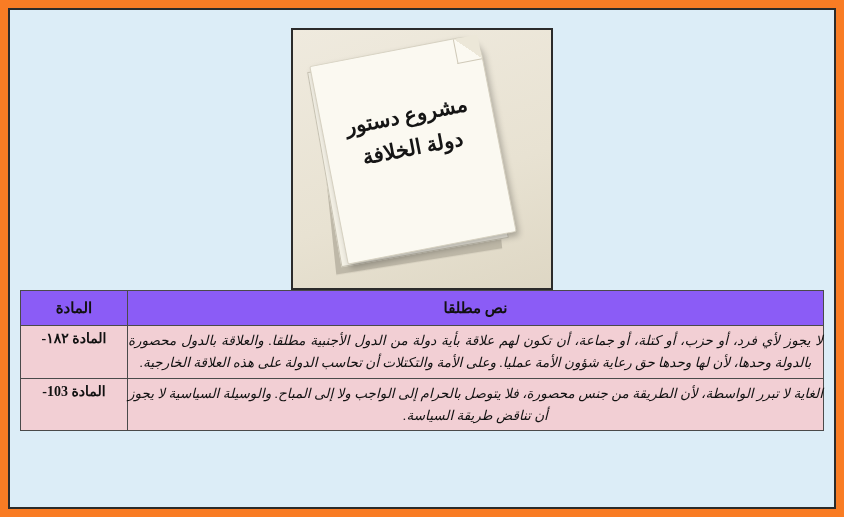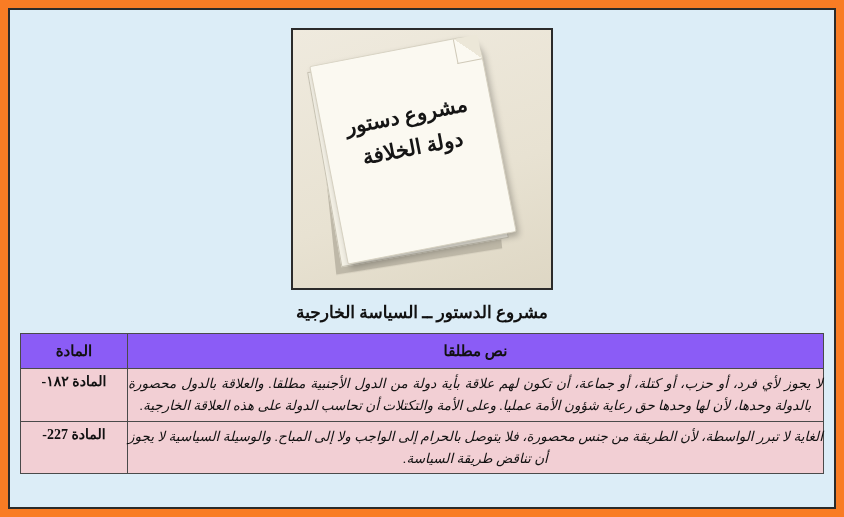--- a/index.html
+++ b/index.html
@@ -169,39 +169,38 @@
         <div class="paper-front">
           <div class="curl"></div>
           <div class="paper-text">
             <div>مشروع دستور</div>
             <div>دولة الخلافة</div>
           </div>
         </div>
       </div>
     </div>
 
-    <div class="caption">مشروع الدستور ــ السياسة الخارجية</div>
 
     <table class="articles">
       <colgroup>
         <col class="c-body">
         <col class="c-num">
       </colgroup>
       <thead>
         <tr>
           <th>نص مطلقا</th>
           <th>المادة</th>
         </tr>
       </thead>
       <tbody>
         <tr>
           <td class="body">لا يجوز لأي فرد، أو حزب، أو كتلة، أو جماعة، أن تكون لهم علاقة بأية دولة من الدول الأجنبية مطلقا. والعلاقة بالدول محصورة بالدولة وحدها، لأن لها وحدها حق رعاية شؤون الأمة عمليا. وعلى الأمة والتكتلات أن تحاسب الدولة على هذه العلاقة الخارجية.</td>
           <td class="num">المادة ١٨٢-</td>
         </tr>
         <tr>
           <td class="body">الغاية لا تبرر الواسطة، لأن الطريقة من جنس محصورة، فلا يتوصل بالحرام إلى الواجب ولا إلى المباح. والوسيلة السياسية لا يجوز أن تناقض طريقة السياسة.</td>
-          <td class="num">المادة 227-</td>
+          <td class="num">المادة 103-</td>
         </tr>
       </tbody>
     </table>
 
   </div>
 </div>
 
 </body></html>

